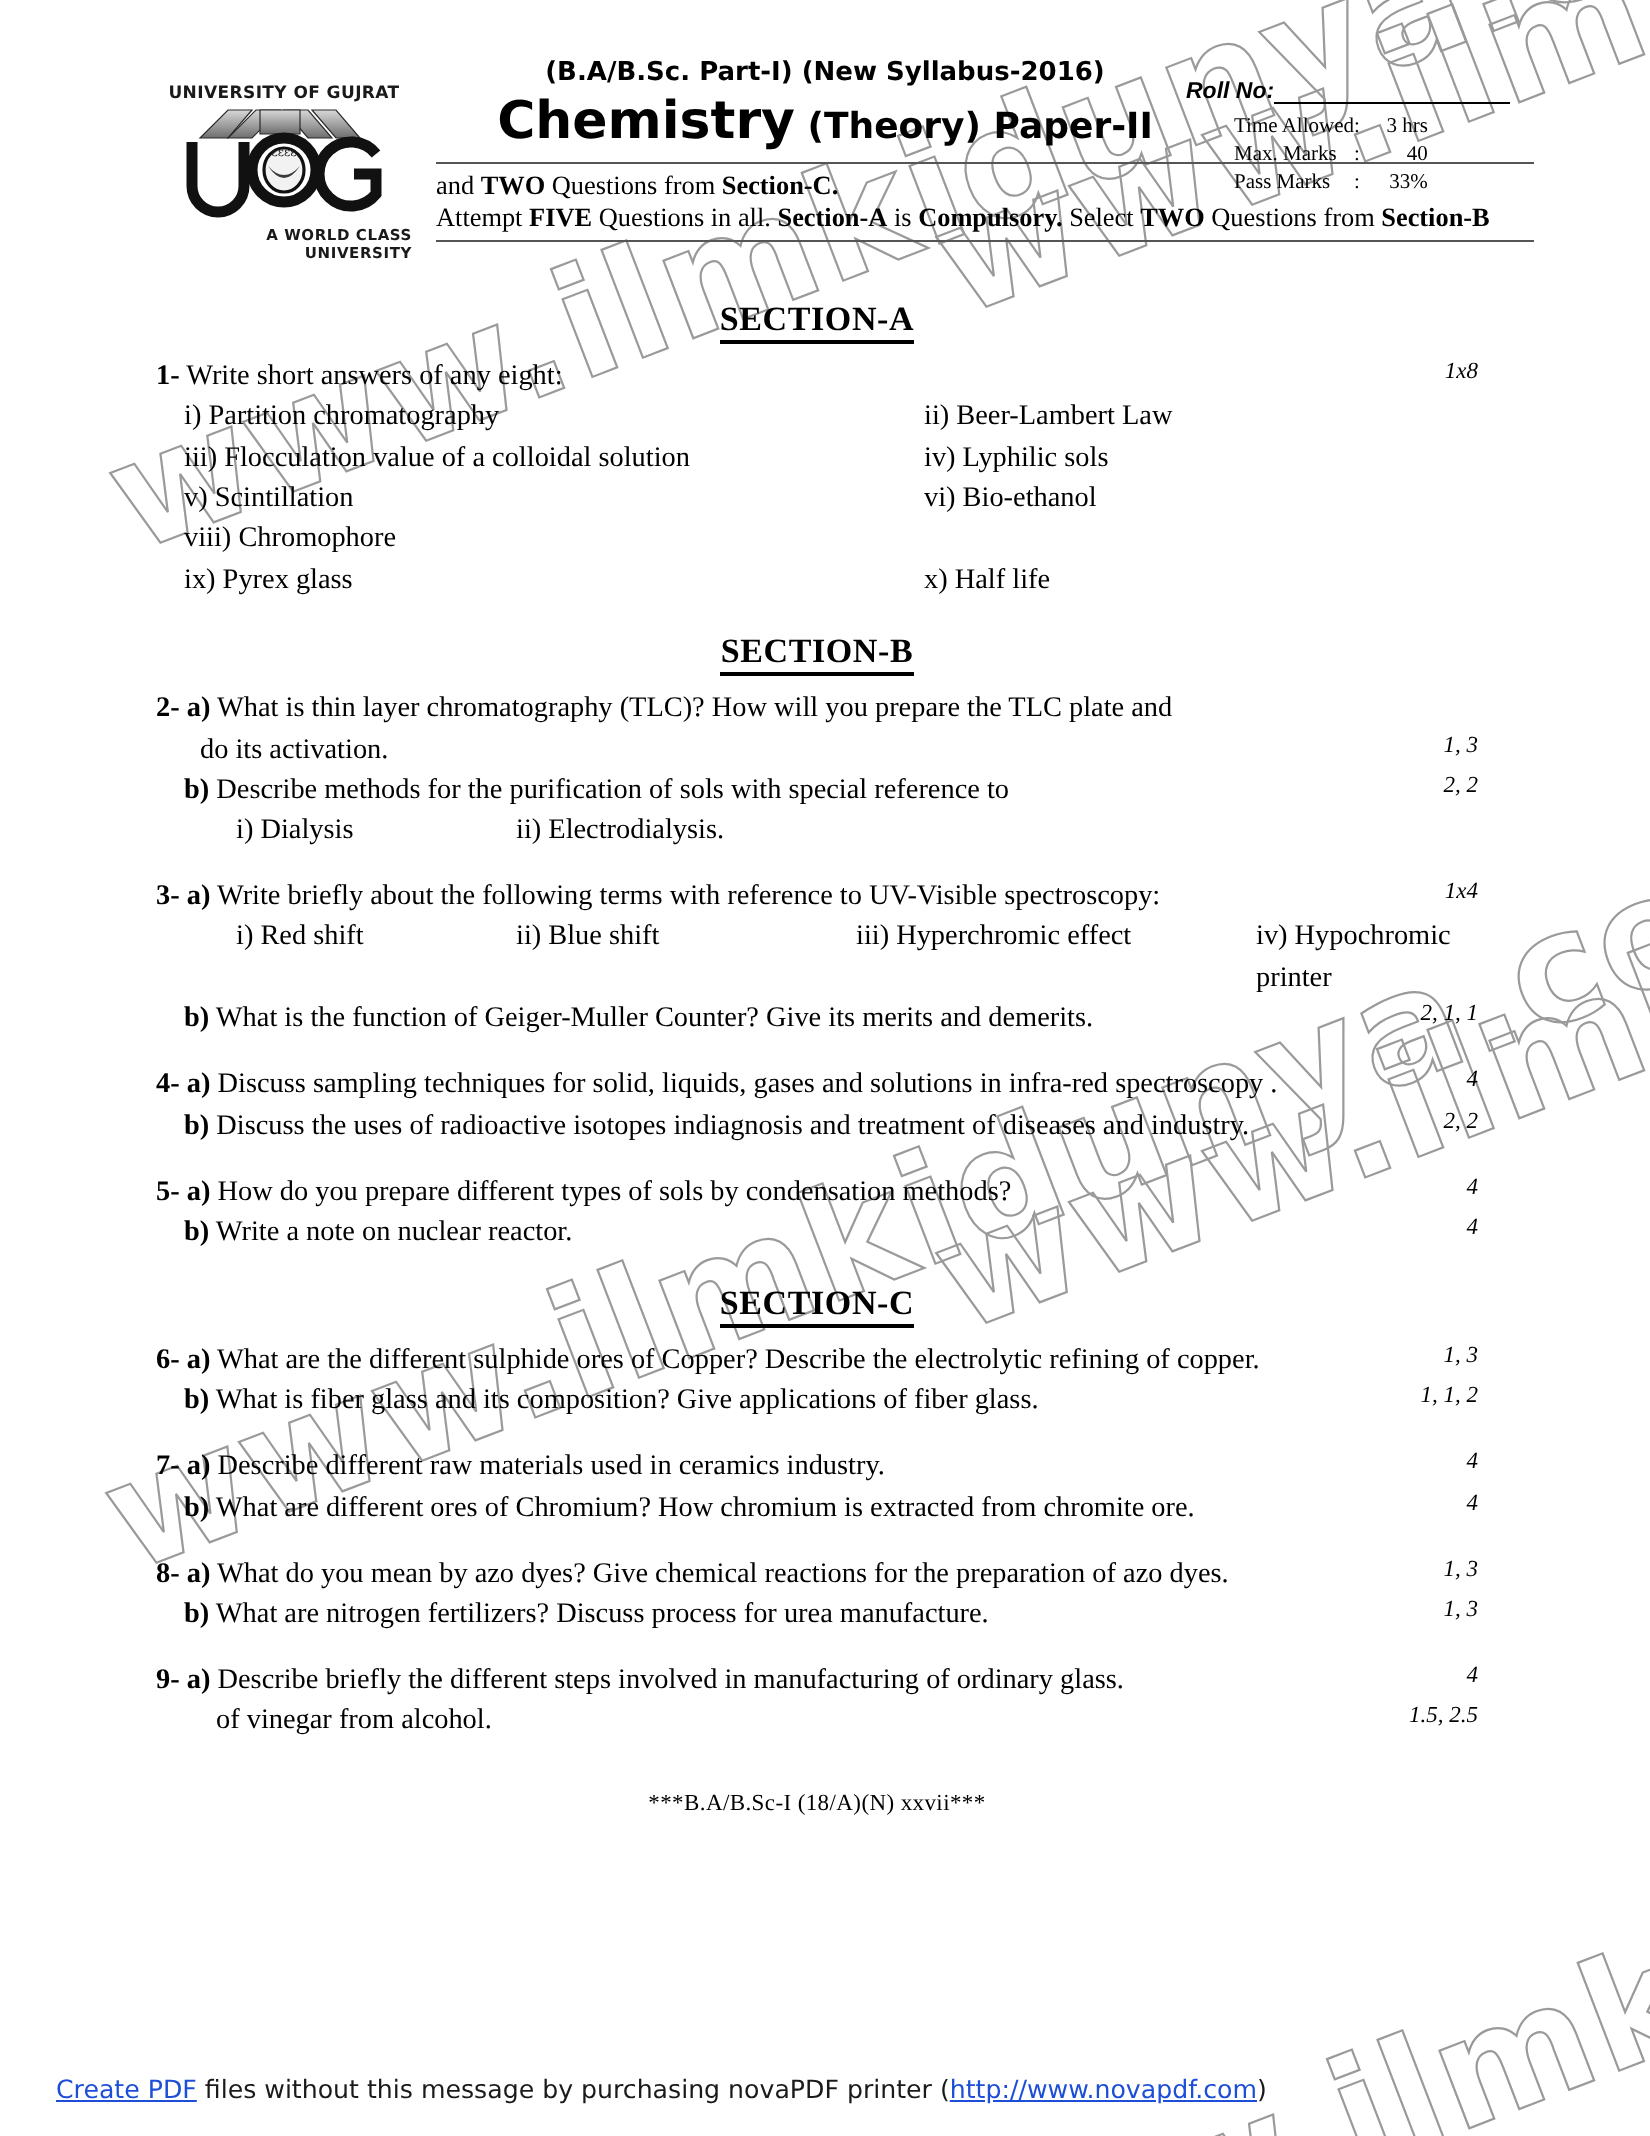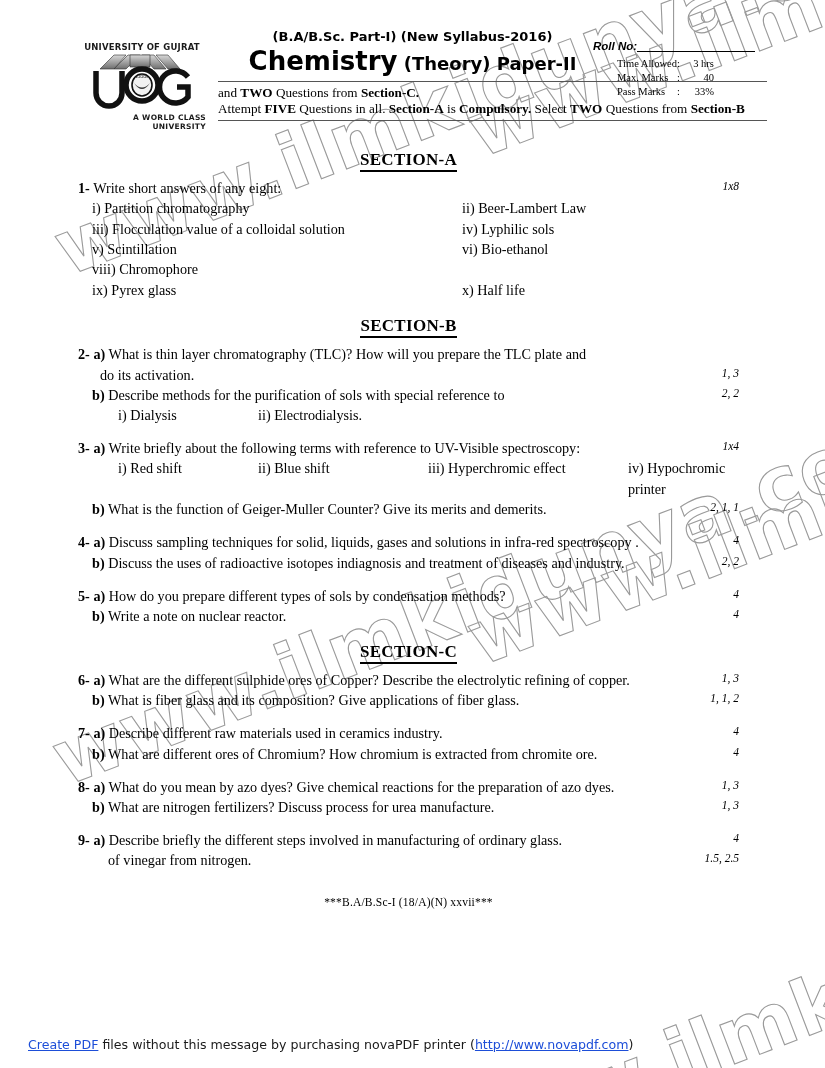--- a/index.html
+++ b/index.html
@@ -440,21 +440,21 @@
         <div class="marks">1, 3</div>
       </div>
     </div>
 
     <div class="qblock">
       <div class="qrow">
         <div class="qtext"><span class="qnum">9-</span> <span class="part">a)</span><span> Describe briefly the different steps involved in manufacturing of ordinary glass.</span></div>
         <div class="marks">4</div>
       </div>
       <div class="qrow">
-        <div class="qtext indent-d">of vinegar from nitrogen.</div>
+        <div class="qtext indent-d">of vinegar from alcohol.</div>
         <div class="marks">1.5, 2.5</div>
       </div>
     </div>
 
     <div class="endcode">***B.A/B.Sc-I (18/A)(N) xxvii***</div>
   </div>
 
   <div class="novafoot"><a href="#">Create PDF</a><span> files without this message by purchasing novaPDF printer (</span><a href="#">http://www.novapdf.com</a><span>)</span></div>
 
 </div>

